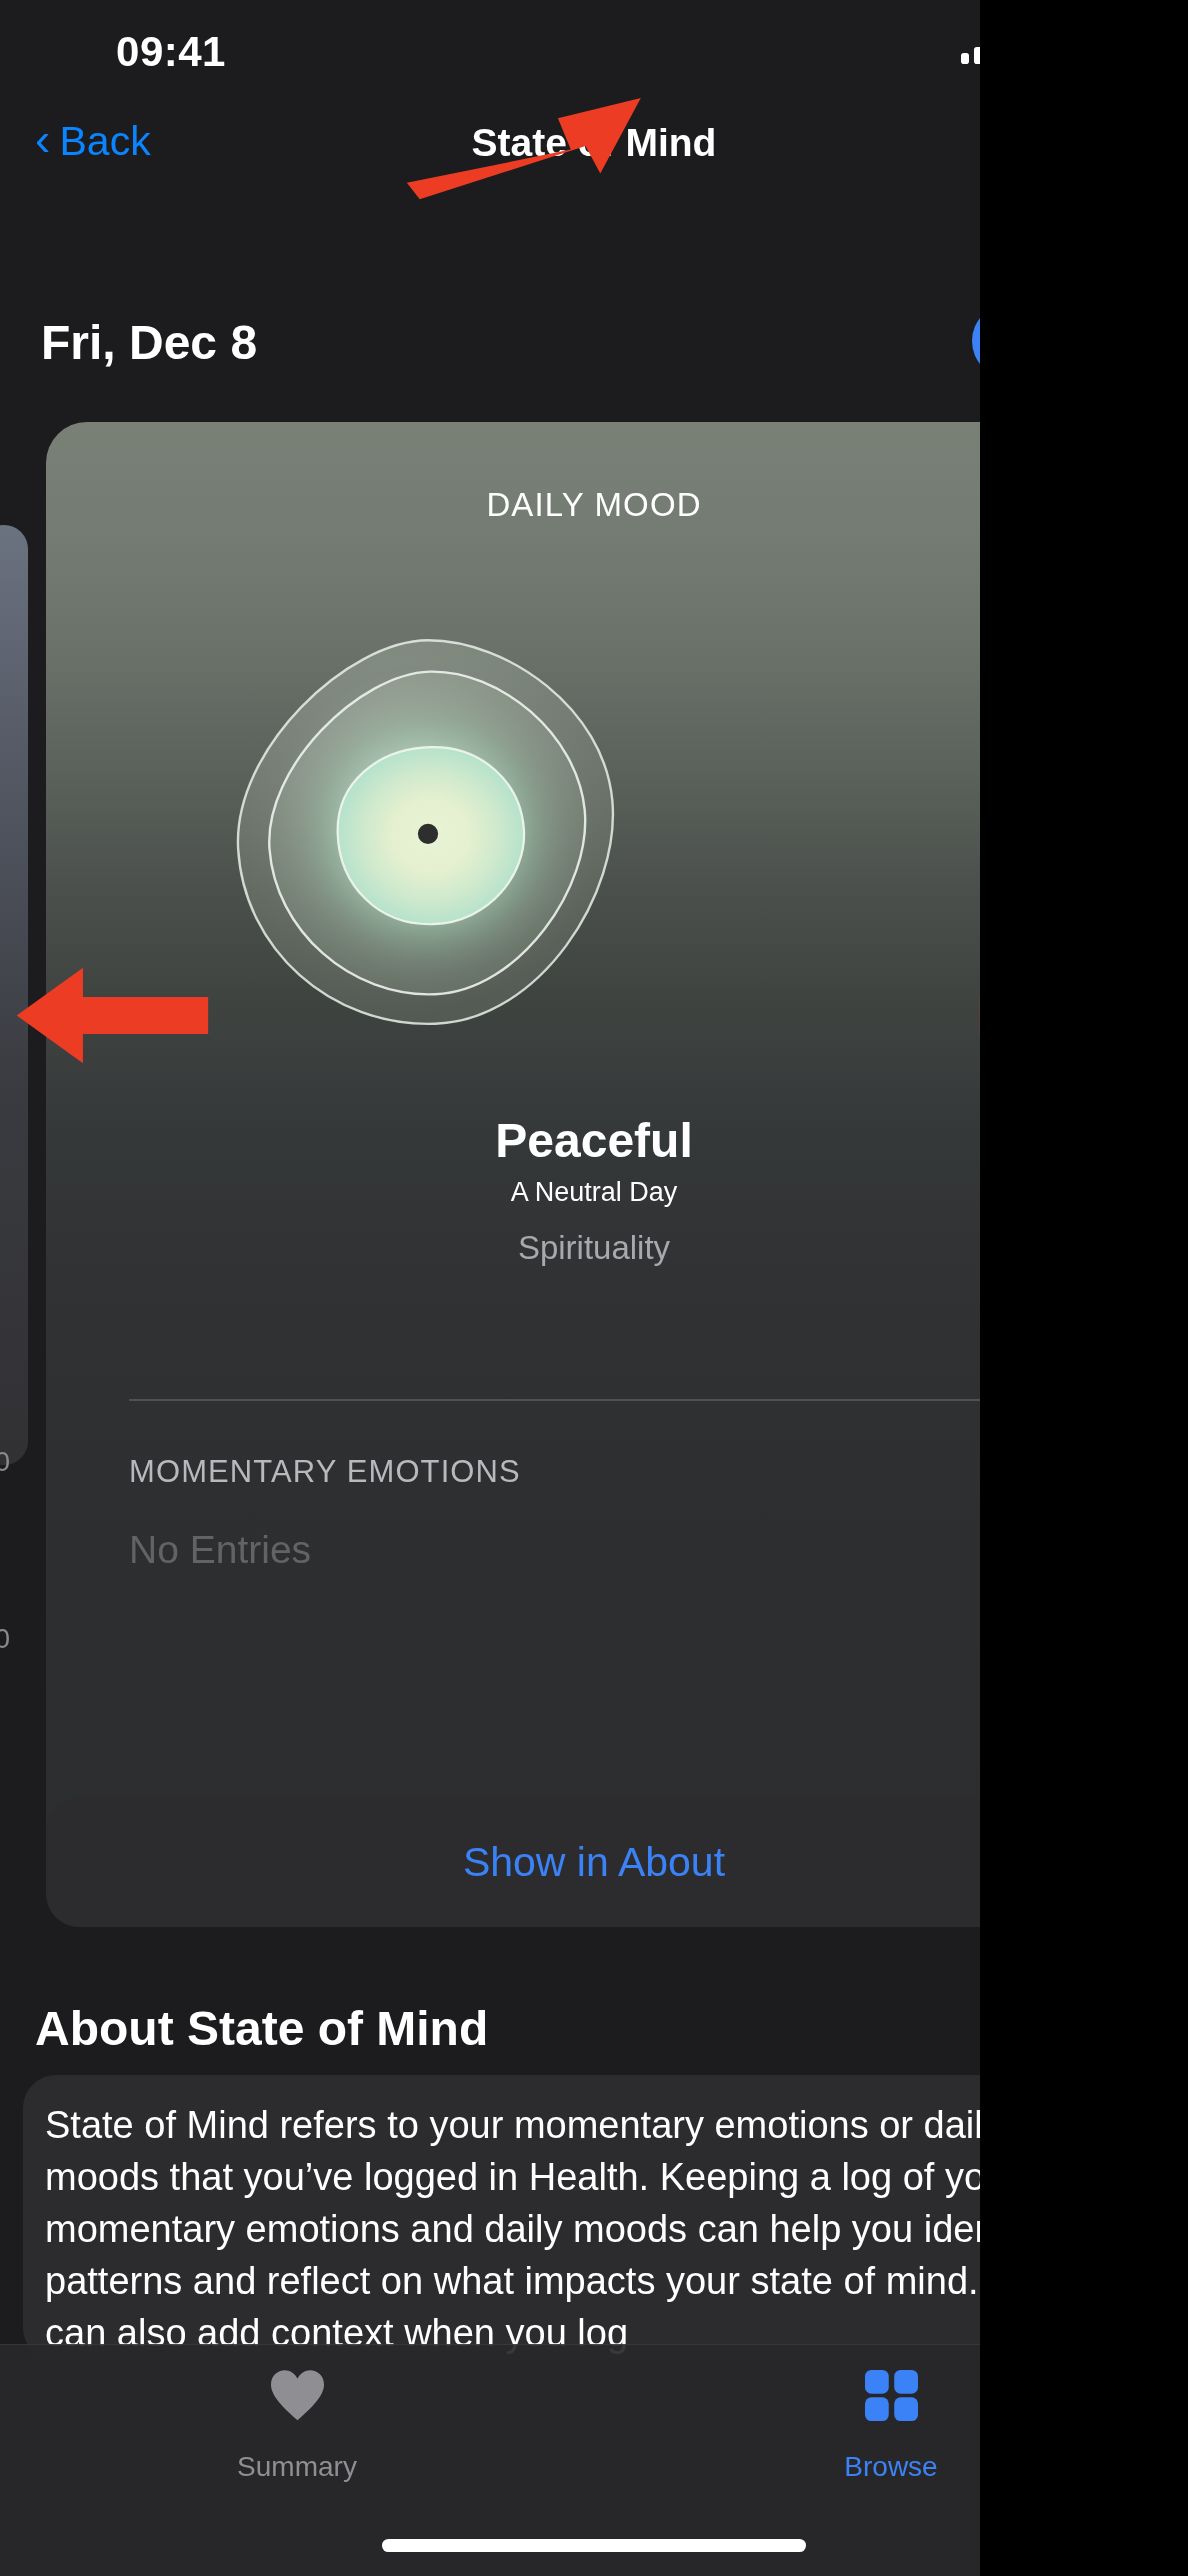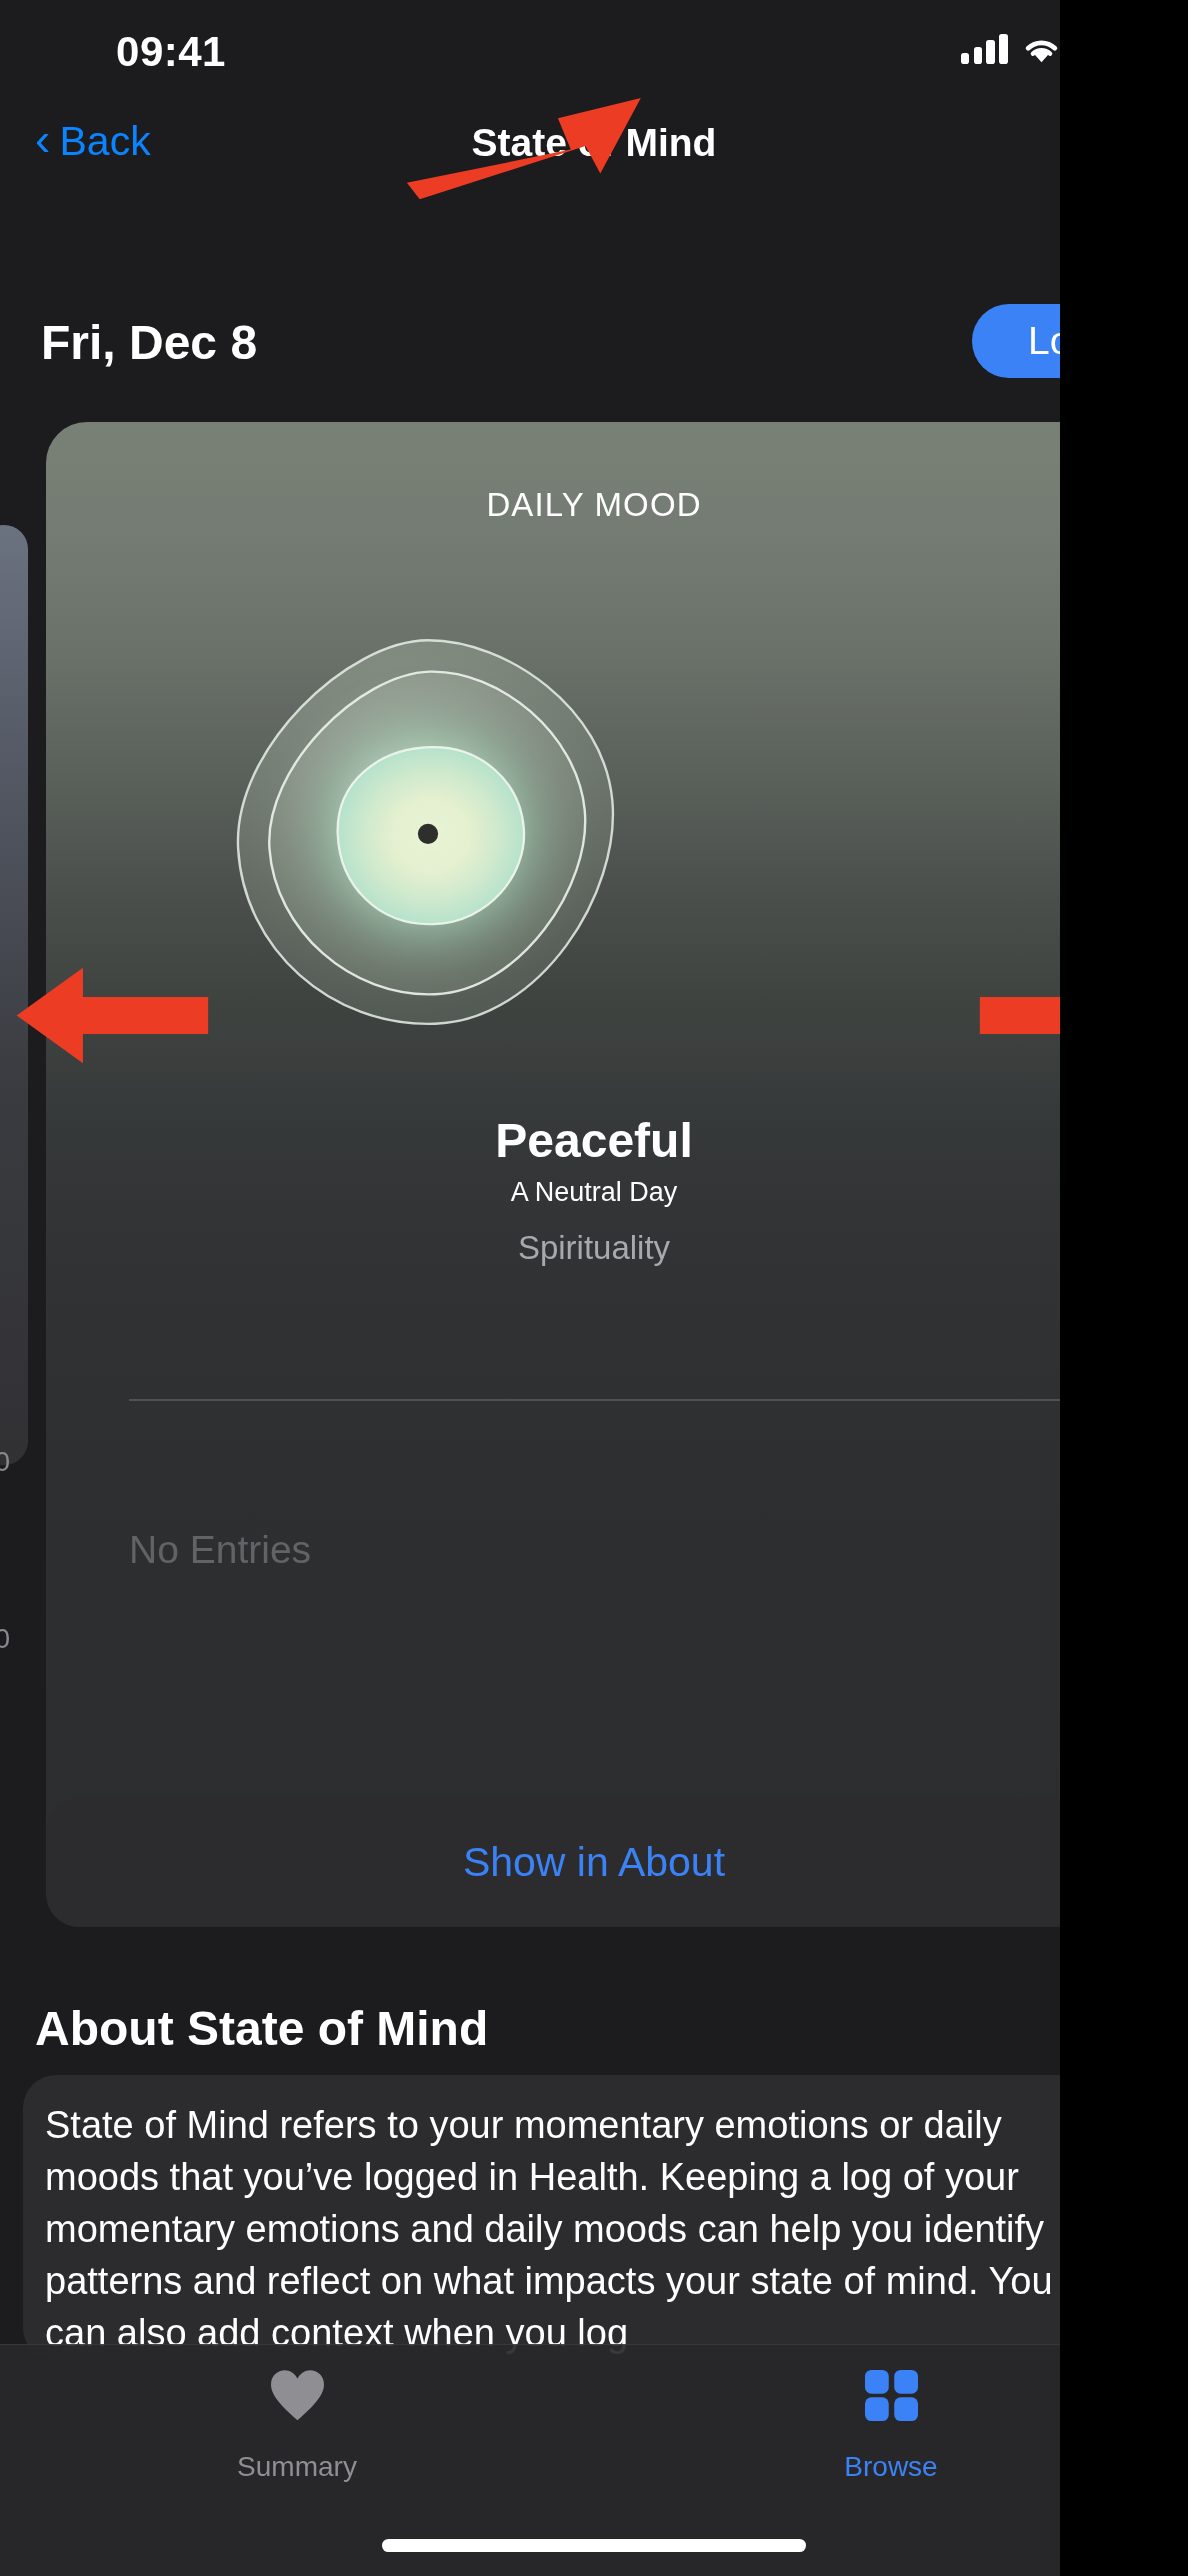--- a/index.html
+++ b/index.html
@@ -5,21 +5,21 @@
   * { margin:0; padding:0; box-sizing:border-box; }
   html,body { width:1188px; height:2576px; }
   body {
     background:#000;
     font-family:"Liberation Sans", sans-serif;
     -webkit-font-smoothing:antialiased;
     overflow:hidden;
   }
   .screen {
     position:relative;
-    width:1060px; height:2576px;
+    width:980px; height:2576px;
     background:#1c1c1e;
     overflow:hidden;
   }
 
   
   .statusbar { position:absolute; top:0; left:0; width:1188px; height:101px; }
   .sb-time {
     position:absolute; left:88px; top:28px; width:166px;
     text-align:center; color:#fff; font-size:42px; font-weight:700;
     letter-spacing:0.5px;
@@ -233,20 +233,21 @@
 
         <circle cx="230" cy="232" r="11" fill="#2e2f2c"></circle>
       </svg>
     </div>
 
     <div class="mood-name">Peaceful</div>
     <div class="mood-sub">A Neutral Day</div>
     <div class="mood-assoc">Spirituality</div>
 
     <div class="divider"></div>
+    <div class="sect-title">MOMENTARY EMOTIONS</div>
     <div class="sect-empty">No Entries</div>
   </div>
 
   <div class="charts-btn">Show in About</div>
 
   <div class="about-h">About State of Mind</div>
   <div class="about-card">
     <div class="about-p">State of Mind refers to your momentary emotions or daily moods that you’ve logged in Health. Keeping a log of your momentary emotions and daily moods can help you identify patterns and reflect on what impacts your state of mind. You can also add context when you log</div>
   </div>
 

